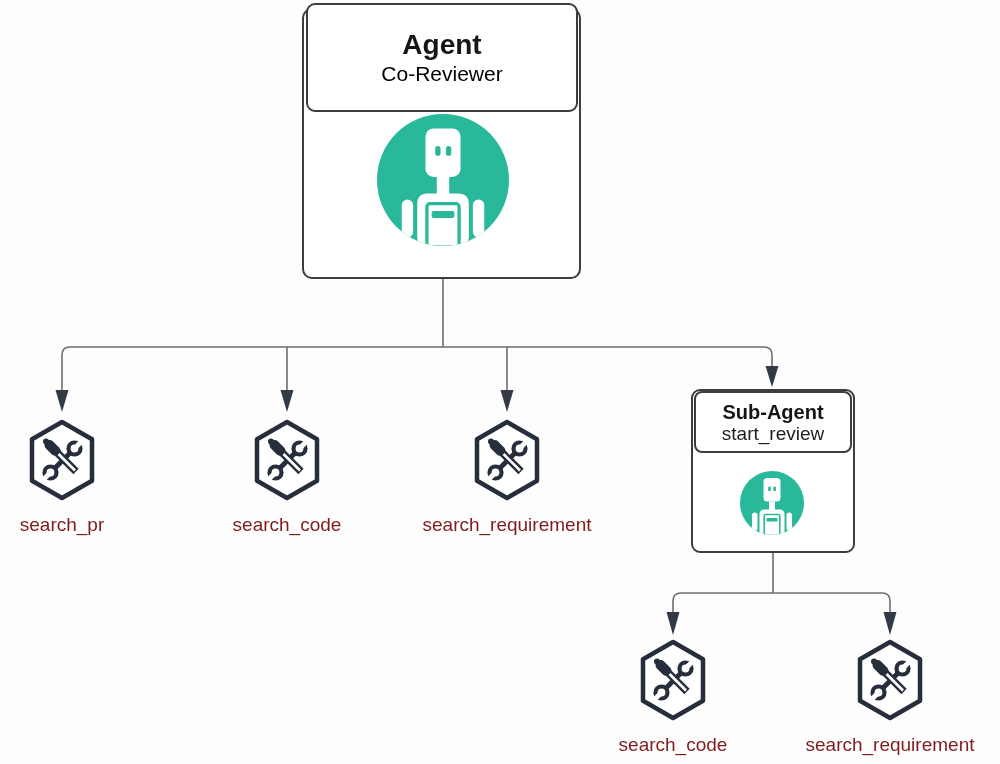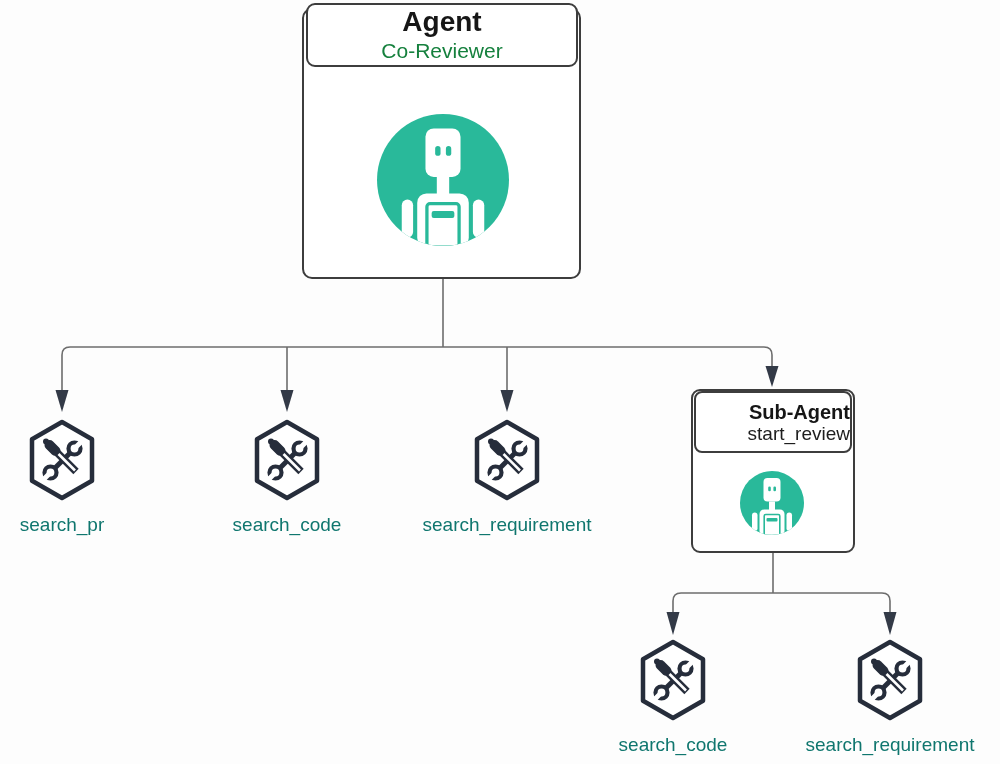--- a/index.html
+++ b/index.html
@@ -16,35 +16,35 @@
     position:absolute;z-index:2;background:#ffffff;
     border:2px solid #3d3d3d;box-sizing:border-box;
   }
   .node-header{
     position:absolute;z-index:3;background:#ffffff;
     border:2px solid #3d3d3d;box-sizing:border-box;
     display:flex;flex-direction:column;align-items:center;justify-content:center;
     text-align:center;
   }
   .agent-outer{left:302px;top:8px;width:279px;height:271px;border-radius:10px;}
-  .agent-header{left:306px;top:3px;width:272px;height:64px;border-radius:9px;}
+  .agent-header{left:306px;top:3px;width:272px;height:109px;border-radius:9px;}
   .agent-title{font-size:28px;font-weight:bold;line-height:32px;}
-  .agent-subtitle{font-size:21px;line-height:26px;color:#15803d;}
+  .agent-subtitle{font-size:21px;line-height:26px;color:#000000;}
   .subagent-outer{left:691px;top:389px;width:164px;height:164px;border-radius:9px;}
-  .subagent-header{left:694px;top:391px;width:158px;height:62px;border-radius:8px;align-items:flex-end;}
+  .subagent-header{left:694px;top:391px;width:158px;height:62px;border-radius:8px;}
   .subagent-title{font-size:20px;font-weight:bold;line-height:24px;}
   .subagent-subtitle{font-size:19px;line-height:20px;color:#1d1d1d;}
   .robot-wrap{position:absolute;z-index:4;}
   
   .tool-node{
     position:absolute;z-index:2;width:220px;
     display:flex;flex-direction:column;align-items:center;
   }
   .tool-label{
-    margin-top:12px;font-size:19px;line-height:22px;color:#0f766e;
+    margin-top:12px;font-size:19px;line-height:22px;color:#7f1d1d;
     white-space:nowrap;text-align:center;
   }
   .hex-svg{display:block;}
 </style>
 </head>
 <body>
 
 <div id="canvas">
 
   <svg width="0" height="0" style="position:absolute" aria-hidden="true">

